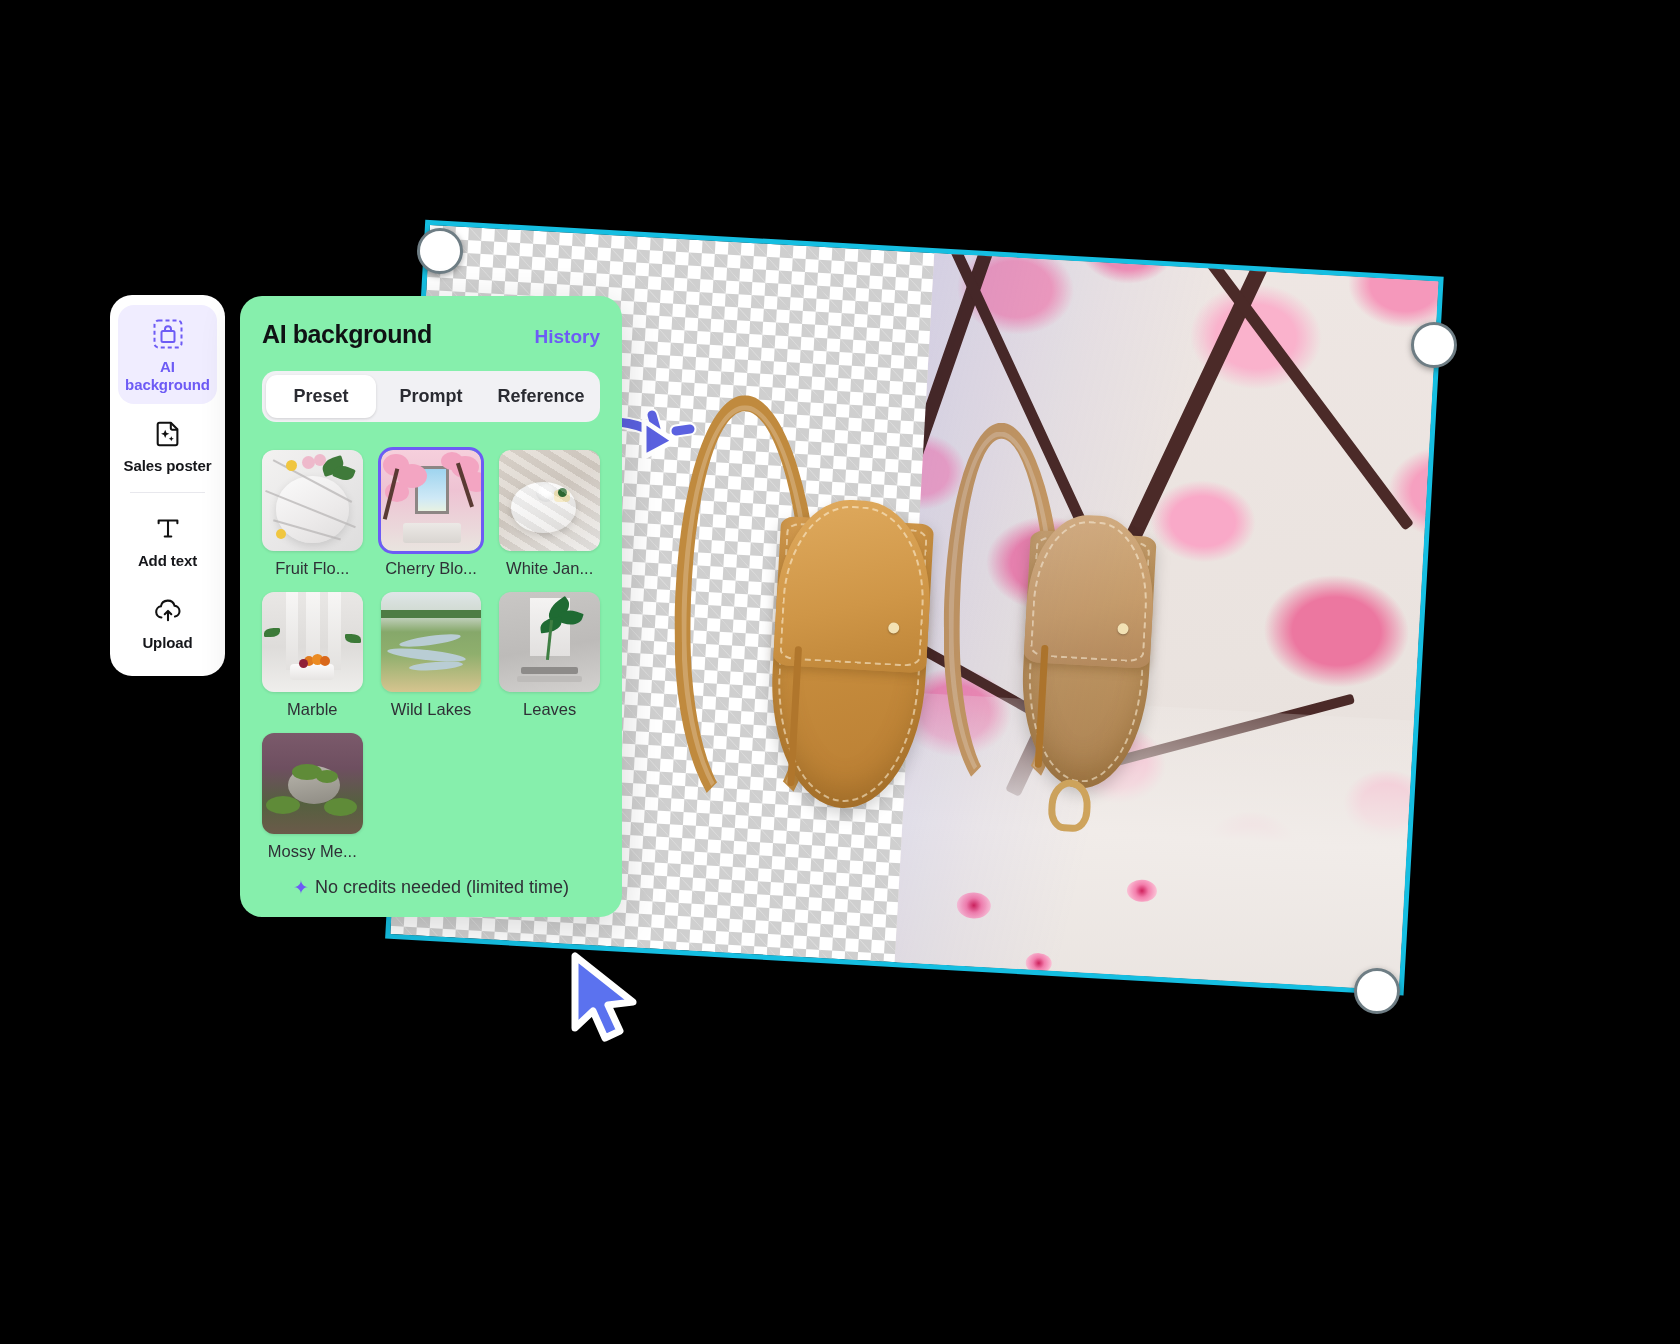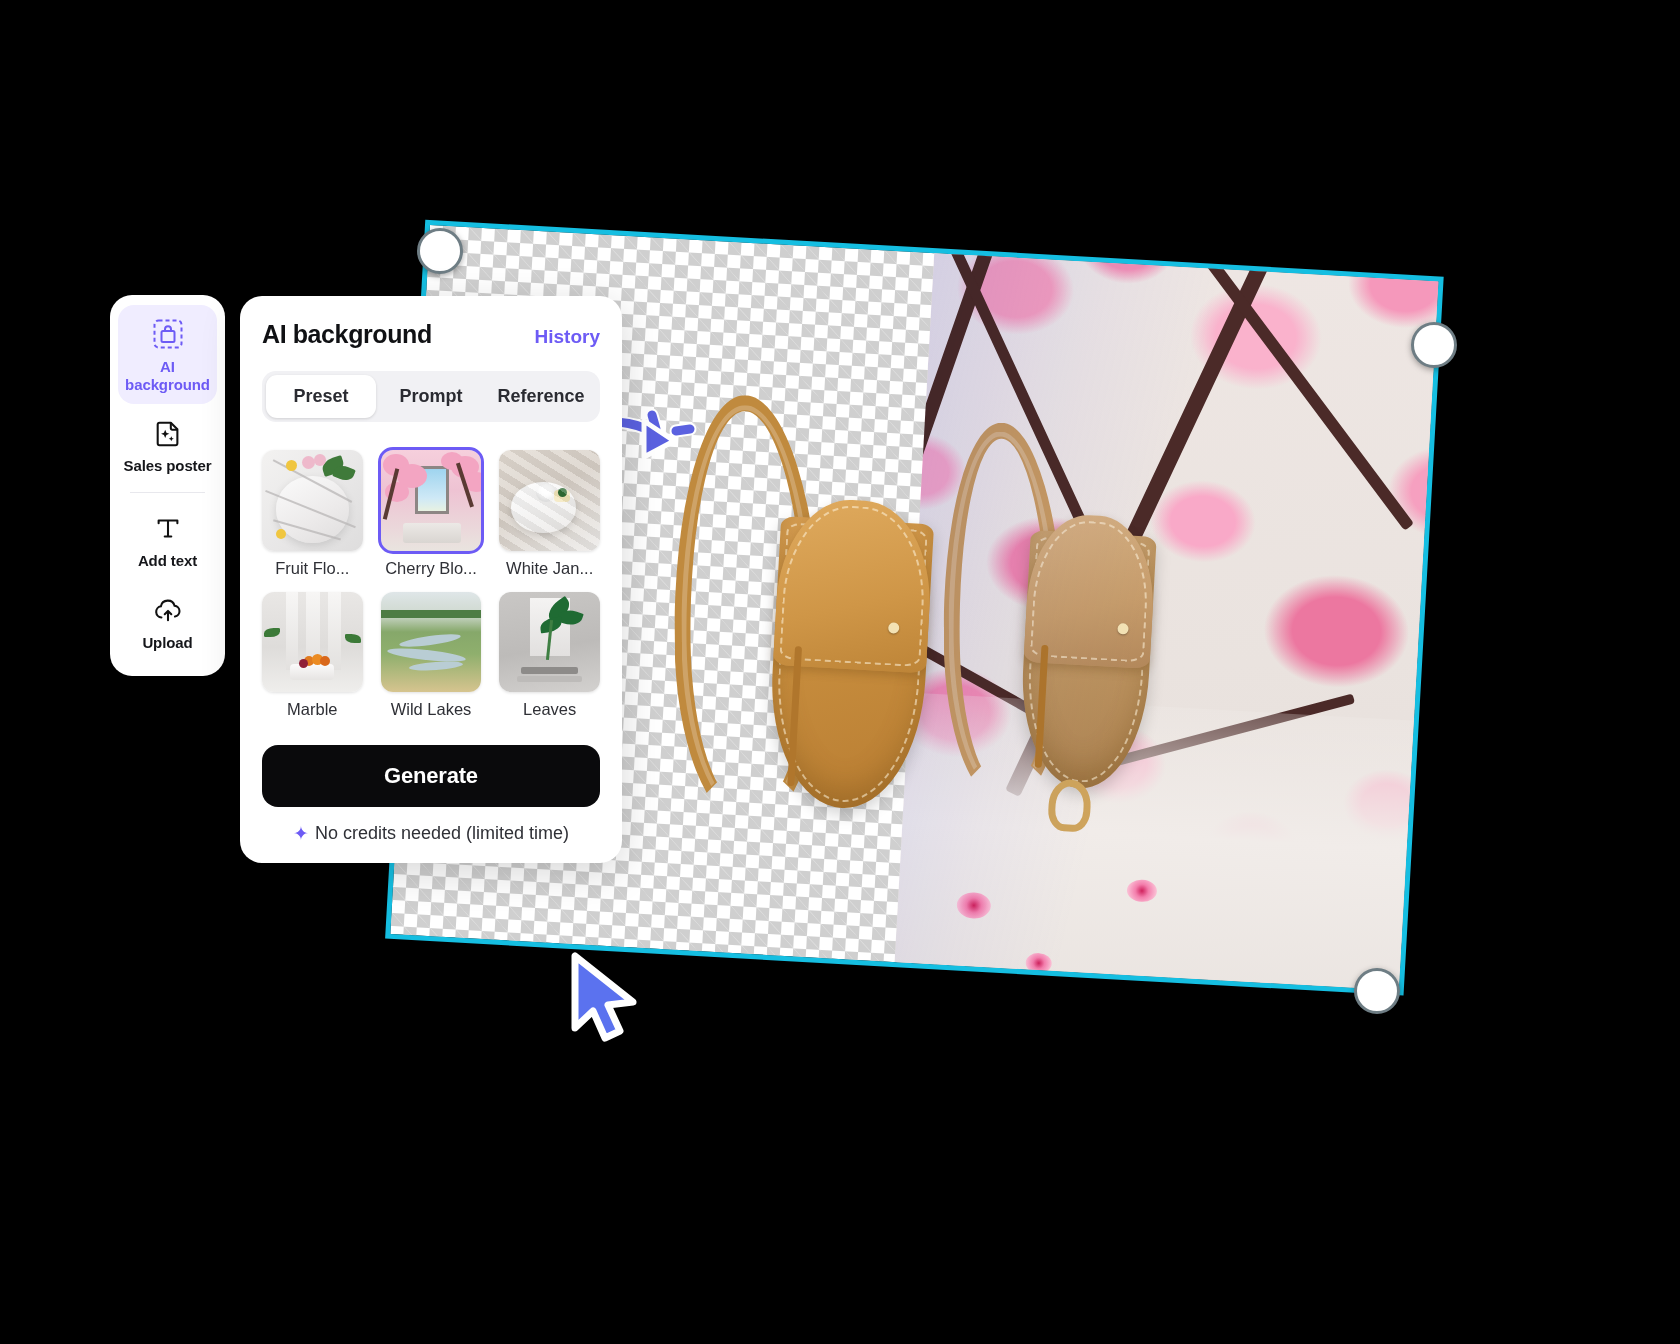--- a/index.html
+++ b/index.html
@@ -135,21 +135,21 @@
   .tool .tlabel{
     font-size:15px; line-height:1.18; text-align:center; font-weight:600; color:#15161a;
     letter-spacing:-.1px;
   }
   .tool.active .tlabel{ color:#6d5bf5; }
   .rail-div{ height:1px; background:#e8e8ed; margin:6px 12px; }
 
   
   #panel{
     position:absolute; left:240px; top:296px; width:382px;
-    background:#ffffff; border-radius:22px; padding:24px 22px 18px;
+    background:#86efac; border-radius:22px; padding:24px 22px 18px;
     box-shadow:0 10px 40px rgba(0,0,0,.16);
   }
   #panel-head{ display:flex; align-items:baseline; justify-content:space-between; margin-bottom:22px; }
   #panel-title{ font-size:25px; font-weight:700; color:#101114; letter-spacing:-.4px; }
   #history-link{ font-size:19px; font-weight:600; color:#6d5bf5; cursor:pointer; }
 
   #tabs{
     display:flex; background:#f1f1f4; border-radius:14px; padding:4px; margin-bottom:28px;
   }
   .tab{
@@ -452,24 +452,33 @@
           <div class="step" style="left:22%;bottom:18%;width:56%;height:7%;"></div>
           <div class="step" style="left:18%;bottom:10%;width:64%;height:6%;background:#bdbbb9;"></div>
           <div class="lf" style="left:46%;top:10%;width:26px;height:16px;transform:rotate(-36deg);"></div>
           <div class="lf" style="left:58%;top:18%;width:24px;height:15px;transform:rotate(18deg);"></div>
           <div class="lf" style="left:40%;top:26%;width:22px;height:14px;transform:rotate(-8deg);"></div>
           <div style="position:absolute;left:48%;top:28%;width:3px;height:40%;background:#3f7f43;transform:rotate(6deg);"></div>
         </div>
         <div class="cap">Leaves</div>
       </div>
 
-
-    </div>
-
-    <button id="generate-btn">Generate</button>
+      <div class="cell">
+        <div class="thumb t-moss">
+          <div class="stone"></div>
+          <div class="mossy" style="left:30%;top:30%;width:30%;height:16%;"></div>
+          <div class="mossy" style="left:54%;top:36%;width:22%;height:13%;"></div>
+          <div class="mossy" style="left:4%;top:62%;width:34%;height:18%;"></div>
+          <div class="mossy" style="left:62%;top:64%;width:32%;height:18%;"></div>
+        </div>
+        <div class="cap">Mossy Me...</div>
+      </div>
+
+    </div>
+
 
     <div id="credits-row">
       <span id="spark">✦</span>
       <span>No credits needed (limited time)</span>
     </div>
   </div>
 
   <svg id="cursor" viewBox="0 0 86 96">
     <path d="M10,6 L10,78 L28,61 L40,88 L55,81 L43,55 L68,52 Z" fill="#5b72ef" stroke="#ffffff" stroke-width="7" stroke-linejoin="round"></path>
   </svg>

